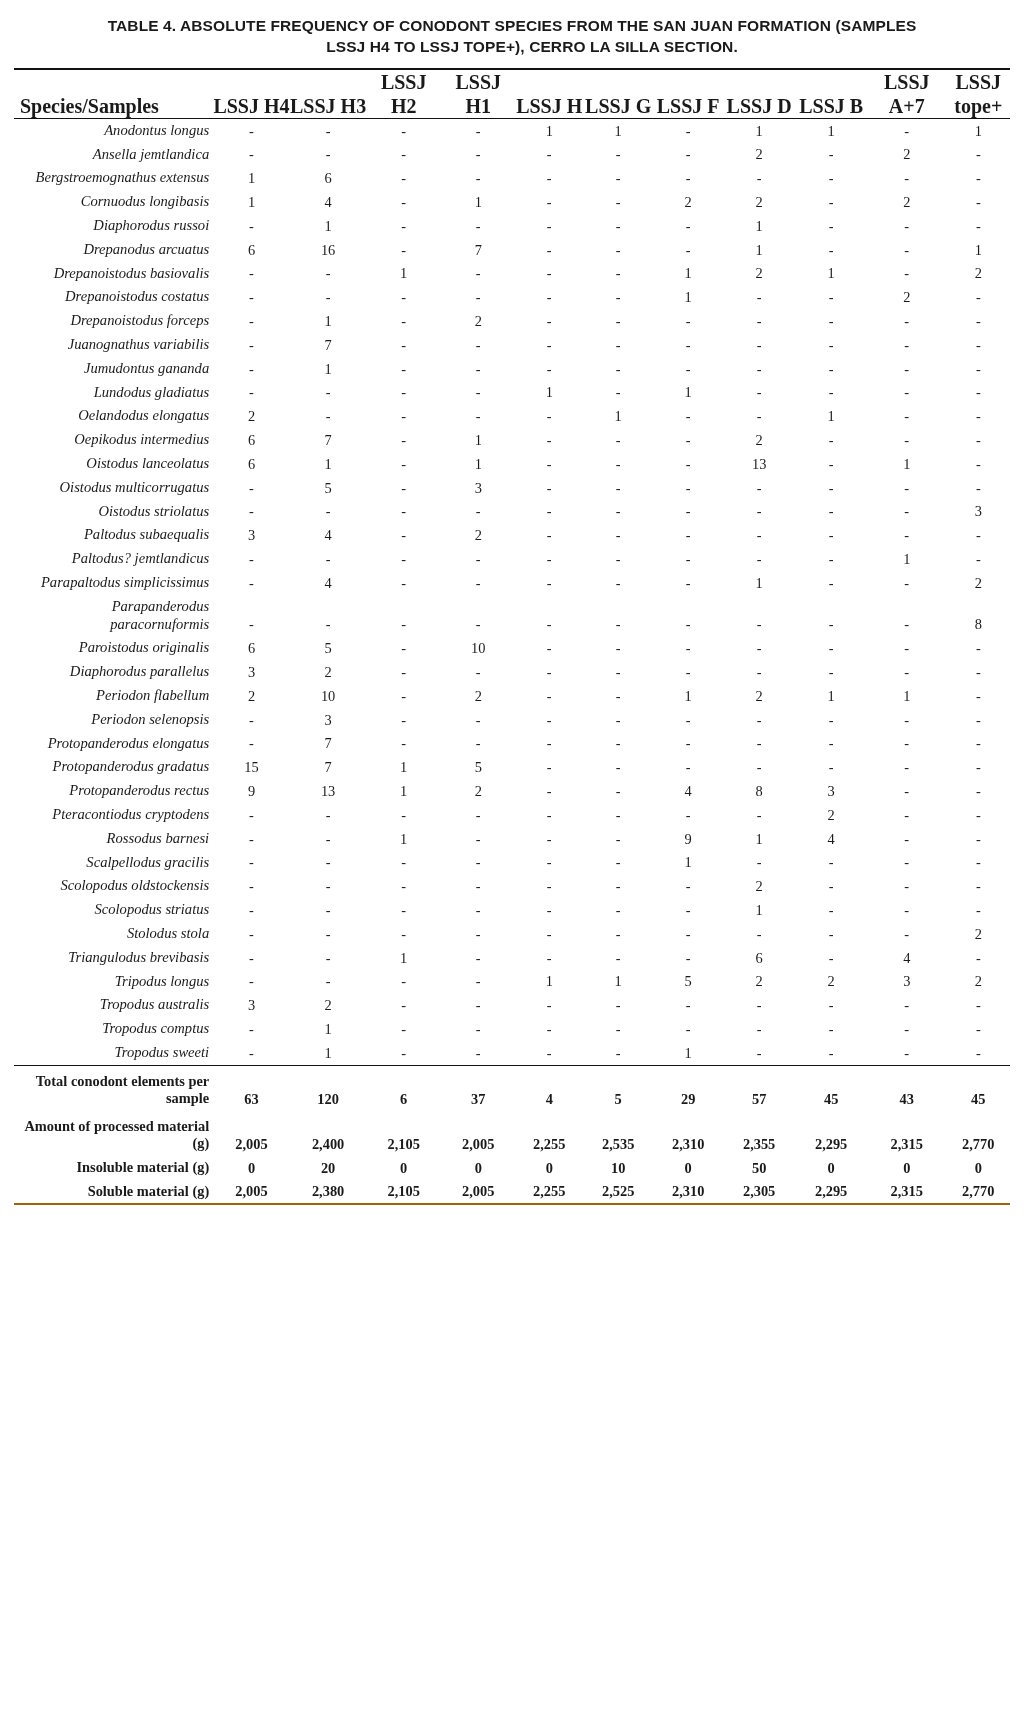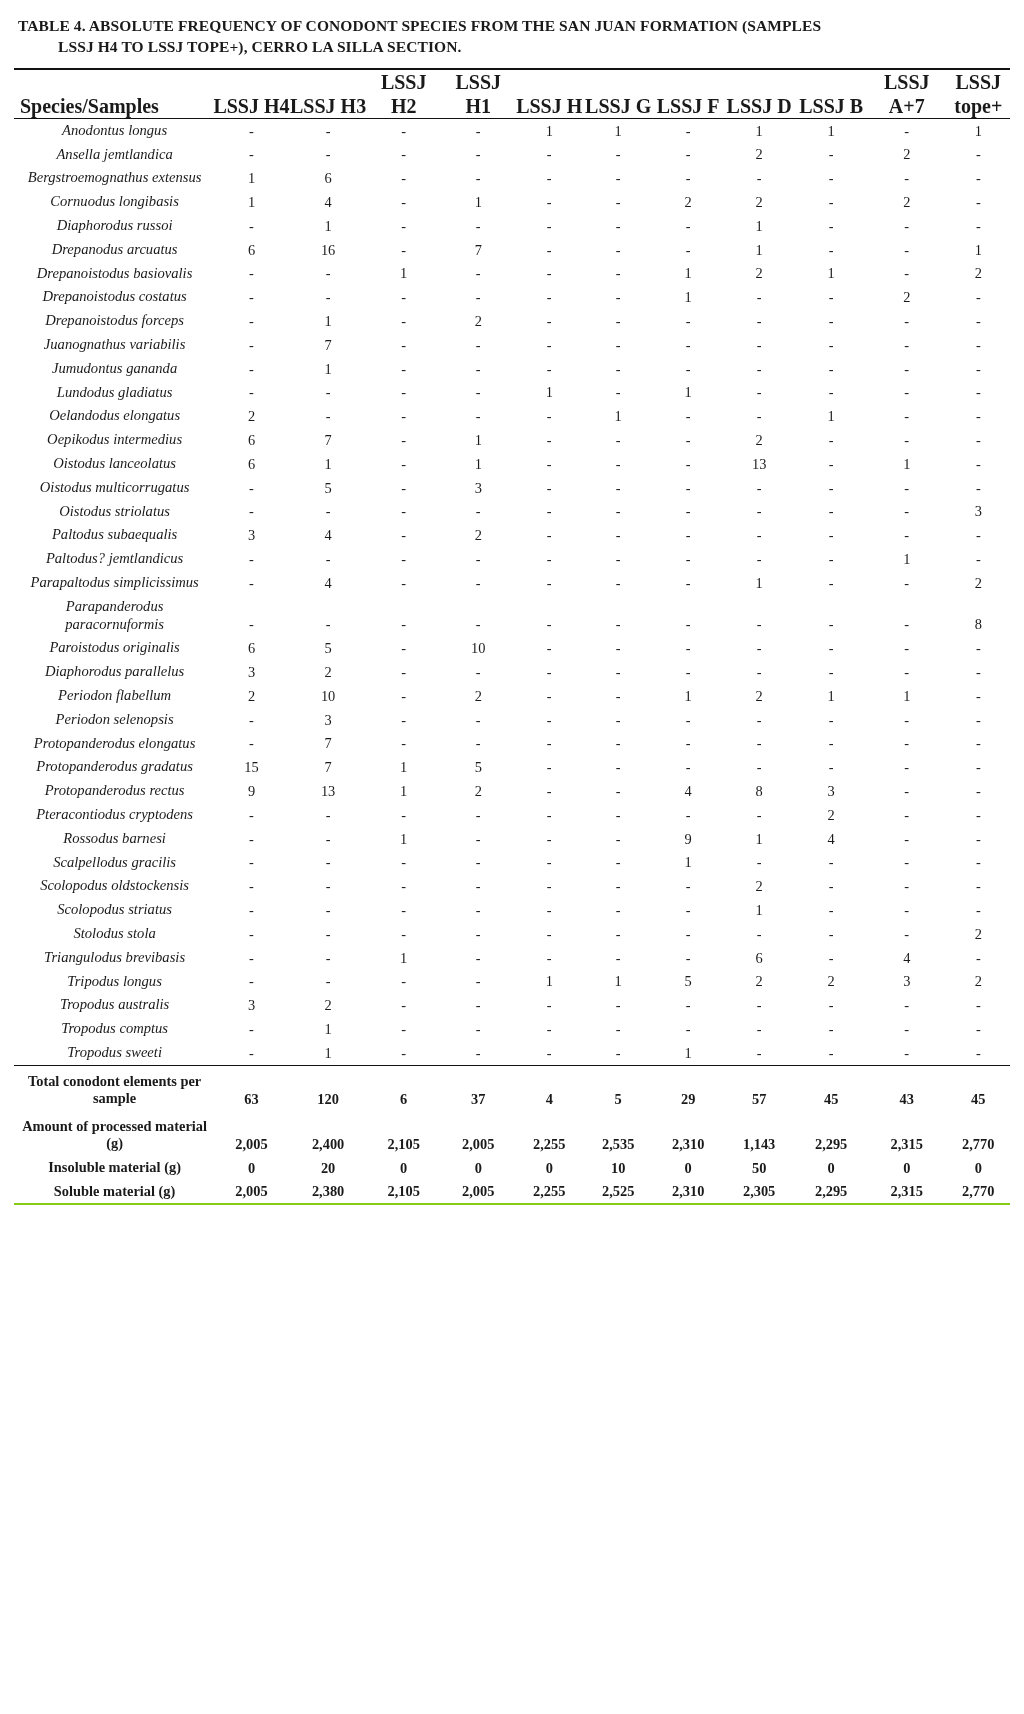--- a/index.html
+++ b/index.html
@@ -11,26 +11,26 @@
     width: 1024px;
     font-family: "Liberation Serif", serif;
     color: #1a1a1a;
   }
   .page {
     width: 1024px;
     box-sizing: border-box;
     padding: 14px 14px 10px 14px;
   }
   .caption {
-    font-family: Liberation Serif, serif;
+    font-family: Liberation Sans, sans-serif;
     font-weight: bold;
     font-size: 15.5px;
     line-height: 1.35;
     letter-spacing: 0.1px;
-    text-align: left;
+    text-align: center;
     padding: 2px 4px 10px 4px;
   }
   .caption .l2 {
     display: block;
     padding-left: 40px;
   }
   table.data {
     width: 100%;
     border-collapse: collapse;
     table-layout: fixed;
@@ -39,38 +39,38 @@
     padding: 0;
     vertical-align: bottom;
   }
   .rule-top td, .rule-top th {
     border-top: 2px solid #111;
   }
   .rule-head td, .rule-head th {
     border-bottom: 1.5px solid #111;
   }
   .rule-bottom td {
-    border-bottom: 2px solid #84cc16;
+    border-bottom: 2px solid #a16207;
   }
   thead th {
     font-family: "Liberation Serif", serif;
     font-weight: bold;
     font-size: 20px;
     padding: 9px 2px 8px 2px;
     text-align: center;
     line-height: 1.2;
   }
   thead th.species-head {
     text-align: left;
     padding-left: 6px;
   }
   tbody td.species {
     font-style: italic;
     font-size: 14.6px;
-    text-align: center;
+    text-align: right;
     padding: 3px 4px 3px 6px;
     line-height: 1.22;
   }
   tbody td.num {
     text-align: center;
     font-size: 14.4px;
     padding: 3px 2px;
   }
   tbody tr.summary td.species {
     font-style: normal;
@@ -693,21 +693,21 @@
         </tr>
         <tr class="summary gap">
           <td class="species">Amount of processed material (g)</td>
           <td class="num">2,005</td>
           <td class="num">2,400</td>
           <td class="num">2,105</td>
           <td class="num">2,005</td>
           <td class="num">2,255</td>
           <td class="num">2,535</td>
           <td class="num">2,310</td>
-          <td class="num">1,143</td>
+          <td class="num">2,355</td>
           <td class="num">2,295</td>
           <td class="num">2,315</td>
           <td class="num">2,770</td>
         </tr>
         <tr class="summary">
           <td class="species">Insoluble material (g)</td>
           <td class="num">0</td>
           <td class="num">20</td>
           <td class="num">0</td>
           <td class="num">0</td>

